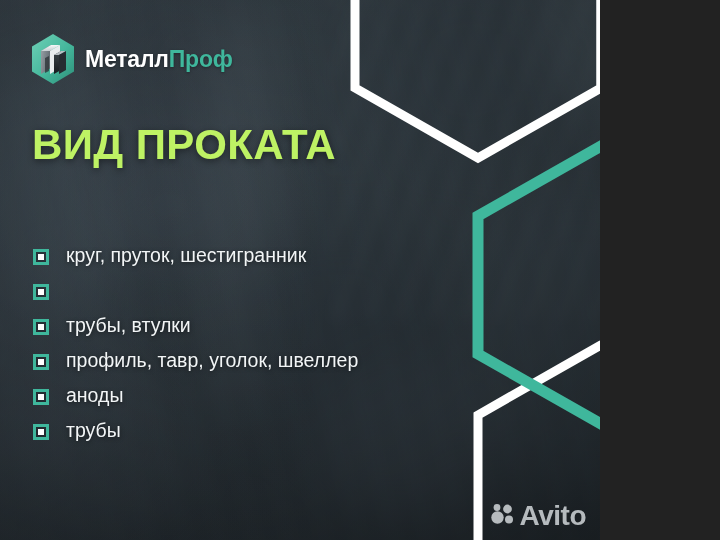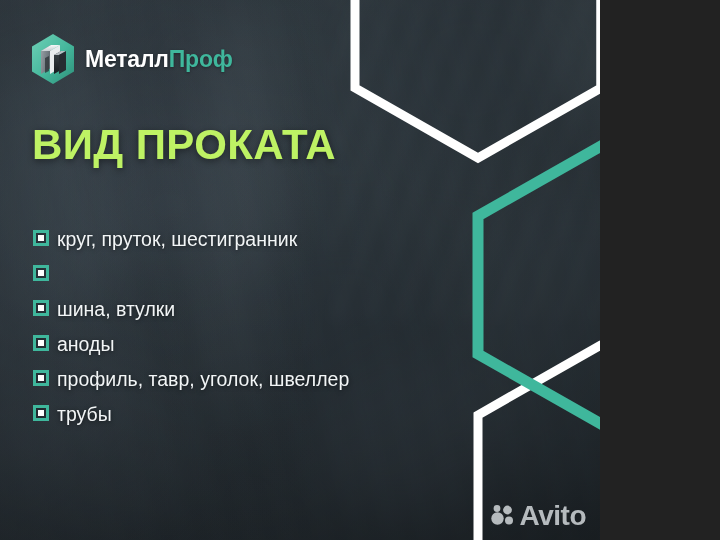--- a/index.html
+++ b/index.html
@@ -119,23 +119,23 @@
   .list {
     position: absolute;
     left: 33px;
     top: 230px;
     display: flex;
     flex-direction: column;
     gap: 0px;
   }
   .list-item {
     display: flex;
-    align-items: flex-start;
+    align-items: flex-end;
     height: 35px;
-    gap: 8px;
+    gap: 17px;
   }
   .bullet {
     flex: none;
     width: 16px;
     height: 16px;
     box-sizing: border-box;
     border: 3px solid #3fb79c;
     display: flex;
     align-items: center;
     justify-content: center;
@@ -154,21 +154,20 @@
     white-space: nowrap;
     text-shadow: 0 1px 4px rgba(0,0,0,0.5);
   }
 
   
   .avito {
     position: absolute;
     right: 14px;
     bottom: 10px;
     display: flex;
-    align-items: center;
     gap: 4px;
     opacity: 0.82;
   }
   .avito-word {
     font-size: 28px;
     font-weight: 700;
     color: #d8dde0;
     line-height: 1;
     letter-spacing: -0.5px;
   }
@@ -263,33 +262,33 @@
     </div>
     <div class="list-item">
       <span class="bullet">
           <i></i>
         </span>
     </div>
     <div class="list-item">
       <span class="bullet">
           <i></i>
         </span>
-      <span class="list-label">шина, втулки</span>
+      <span class="list-label">трубы, втулки</span>
+    </div>
+    <div class="list-item">
+      <span class="bullet">
+          <i></i>
+        </span>
+      <span class="list-label">профиль, тавр, уголок, швеллер</span>
     </div>
     <div class="list-item">
       <span class="bullet">
           <i></i>
         </span>
       <span class="list-label">аноды</span>
-    </div>
-    <div class="list-item">
-      <span class="bullet">
-          <i></i>
-        </span>
-      <span class="list-label">профиль, тавр, уголок, швеллер</span>
     </div>
     <div class="list-item">
       <span class="bullet">
           <i></i>
         </span>
       <span class="list-label">трубы</span>
     </div>
   </div>
 
   <div class="avito">

